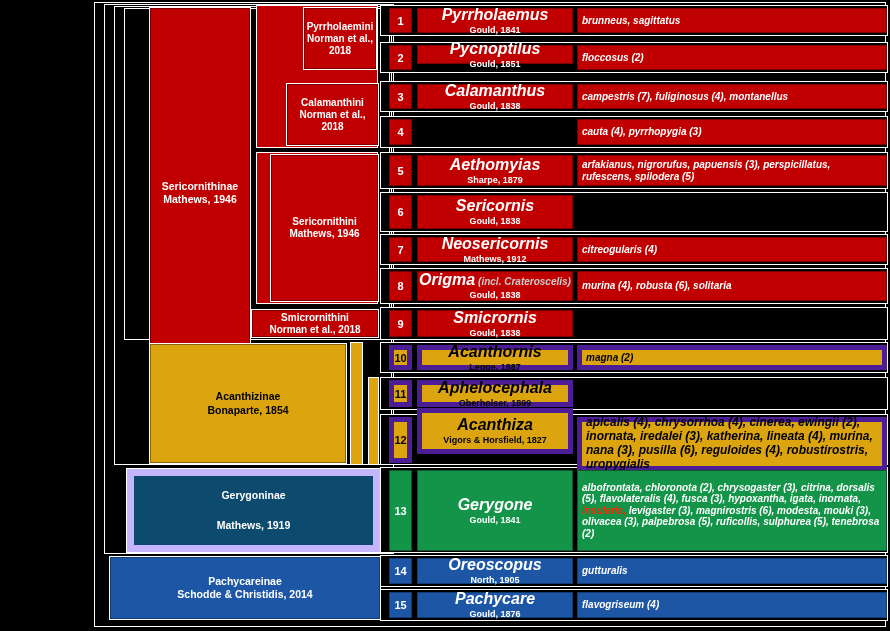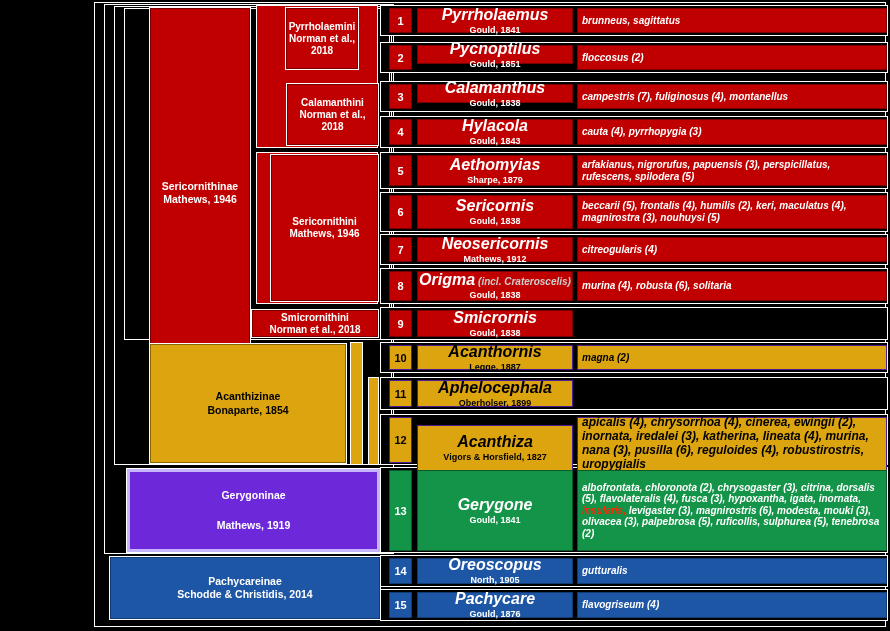--- a/index.html
+++ b/index.html
@@ -11,27 +11,27 @@
   .row-shell { position:absolute; left:380px; width:508px; background:#000; border:1px solid #fff; box-sizing:border-box; }
   .clade { position:absolute; border:1px solid #fff; box-sizing:border-box; }
   .clade.red  { background:#C00000; }
   .clade.gold { background:#DCA510; }
   .label-box {
     position:absolute; display:flex; flex-direction:column; align-items:center; justify-content:center;
     text-align:center; font-weight:bold; box-sizing:border-box; box-shadow:0 0 0 1px #fff; line-height:1.25;
   }
   .label-box.red   { background:#C00000; border:1px solid #7A0000; color:#fff; }
   .label-box.gold  { background:#DCA510; border:1px solid #8A6700; color:#000; }
-  .label-box.green { background:#6d28d9; border:3px solid #c4b5fd; color:#fff;gap:16px; }
+  .label-box.green { background:#0c4a6e; border:7px solid #c4b5fd; color:#fff;gap:16px; }
   .label-box.blue  { background:#1D56A5; border:1px solid #123A73; color:#fff; }
   .label-box .lb-name, .label-box .lb-author { font-size:10.5px; }
   .label-box.tribe .lb-name, .label-box.tribe .lb-author { font-size:10px; line-height:1.2; }
   .cell { position:absolute; box-sizing:border-box; font-weight:bold; }
   .cell.red   { background:#C00000; border:1px solid #7A0000; color:#fff; }
-  .cell.gold  { background:#DCA510; border:1px solid #4c1d95; color:#000; }
+  .cell.gold  { background:#DCA510; border:5px solid #4c1d95; color:#000; }
   .cell.green { background:#149448; border:1px solid #0A5A2C; color:#fff; }
   .cell.blue  { background:#1D56A5; border:1px solid #123A73; color:#fff; }
   .num { left:389px; width:23px; display:flex; align-items:center; justify-content:center; font-size:11px; }
   .genus {
     left:417px; width:156px; display:flex; flex-direction:column; align-items:center; justify-content:center;
     text-align:center; line-height:1.18;
   }
   .genus .gname { font-style:italic; font-size:16px; }
   .genus .gauthor { font-size:9px; }
   .gnote { color:#CFCFCF; font-style:italic; font-size:10px; margin-left:3px; }
@@ -83,21 +83,21 @@
   </div>
   <div class="label-box green" style="left:127px;top:469px;width:253px;height:83px">
     <span class="lb-name">Gerygoninae</span>
     <span class="lb-author">Mathews, 1919</span>
   </div>
   <div class="label-box blue" style="left:110px;top:557px;width:270px;height:62px">
     <span class="lb-name">Pachycareinae</span>
     <span class="lb-author">Schodde &amp; Christidis, 2014</span>
   </div>
 
-  <div class="label-box red tribe" style="left:286px;top:8px;width:72px;height:61px">
+  <div class="label-box red tribe" style="left:304px;top:8px;width:72px;height:61px">
     <span class="lb-name">Pyrrholaemini</span>
     <span class="lb-author">Norman et al., 2018</span>
   </div>
   <div class="label-box red tribe" style="left:287px;top:84px;width:91px;height:61px">
     <span class="lb-name">Calamanthini</span>
     <span class="lb-author">Norman et al., 2018</span>
   </div>
   <div class="label-box red tribe" style="left:271px;top:155px;width:107px;height:146px">
     <span class="lb-name">Sericornithini</span>
     <span class="lb-author">Mathews, 1946</span>
@@ -119,53 +119,46 @@
   <div class="cell num red" style="top:45px;height:25px">2</div>
   <div class="cell genus red" style="top:45px;height:19px">
     <span class="gname">Pycnoptilus</span>
     <span class="gauthor">Gould, 1851</span>
   </div>
   <div class="cell species red" style="top:45px;height:25px">
     <div class="sp-wrap"><span>floccosus (2)</span></div>
   </div>
 
   <div class="cell num red" style="top:84px;height:25px">3</div>
-  <div class="cell genus red" style="top:84px;height:19px">
+  <div class="cell genus red" style="top:84px;height:25px">
     <span class="gname">Calamanthus</span>
     <span class="gauthor">Gould, 1838</span>
   </div>
   <div class="cell species red" style="top:84px;height:25px">
     <div class="sp-wrap"><span>campestris (7), fuliginosus (4), montanellus</span></div>
   </div>
 
   <div class="cell num red" style="top:119px;height:26px">4</div>
-  <div class="cell genus red" style="top:119px;height:26px">
-    <span class="gname">Hylacola</span>
-    <span class="gauthor">Gould, 1843</span>
-  </div>
   <div class="cell species red" style="top:119px;height:26px">
     <div class="sp-wrap"><span>cauta (4), pyrrhopygia (3)</span></div>
   </div>
 
   <div class="cell num red" style="top:155px;height:31px">5</div>
   <div class="cell genus red" style="top:155px;height:31px">
     <span class="gname">Aethomyias</span>
     <span class="gauthor">Sharpe, 1879</span>
   </div>
   <div class="cell species red" style="top:155px;height:31px">
     <div class="sp-wrap"><span>arfakianus, nigrorufus, papuensis (3), perspicillatus, rufescens, spilodera (5)</span></div>
   </div>
 
   <div class="cell num red" style="top:195px;height:34px">6</div>
   <div class="cell genus red" style="top:195px;height:34px">
     <span class="gname">Sericornis</span>
     <span class="gauthor">Gould, 1838</span>
-  </div>
-  <div class="cell species red" style="top:195px;height:34px">
-    <div class="sp-wrap"><span>beccarii (5), frontalis (4), humilis (2), keri, maculatus (4), magnirostra (3), nouhuysi (5)</span></div>
   </div>
 
   <div class="cell num red" style="top:237px;height:25px">7</div>
   <div class="cell genus red" style="top:237px;height:25px">
     <span class="gname">Neosericornis</span>
     <span class="gauthor">Mathews, 1912</span>
   </div>
   <div class="cell species red" style="top:237px;height:25px">
     <div class="sp-wrap"><span>citreogularis (4)</span></div>
   </div>
@@ -196,21 +189,21 @@
     <div class="sp-wrap"><span>magna (2)</span></div>
   </div>
 
   <div class="cell num gold" style="top:380px;height:27px">11</div>
   <div class="cell genus gold" style="top:380px;height:27px">
     <span class="gname">Aphelocephala</span>
     <span class="gauthor">Oberholser, 1899</span>
   </div>
 
   <div class="cell num gold" style="top:417px;height:46px">12</div>
-  <div class="cell genus gold" style="top:425px;height:46px">
+  <div class="cell genus gold" style="top:408px;height:46px">
     <span class="gname">Acanthiza</span>
     <span class="gauthor">Vigors &amp; Horsfield, 1827</span>
   </div>
   <div class="cell species gold" style="top:417px;height:54px;font-size:12px">
     <div class="sp-wrap"><span>apicalis (4), chrysorrhoa (4), cinerea, ewingii (2), inornata, iredalei (3), katherina, lineata (4), murina, nana (3), pusilla (6), reguloides (4), robustirostris, uropygialis</span></div>
   </div>
 
   <div class="cell num green" style="top:470px;height:81px">13</div>
   <div class="cell genus green" style="top:470px;height:81px">
     <span class="gname">Gerygone</span>

